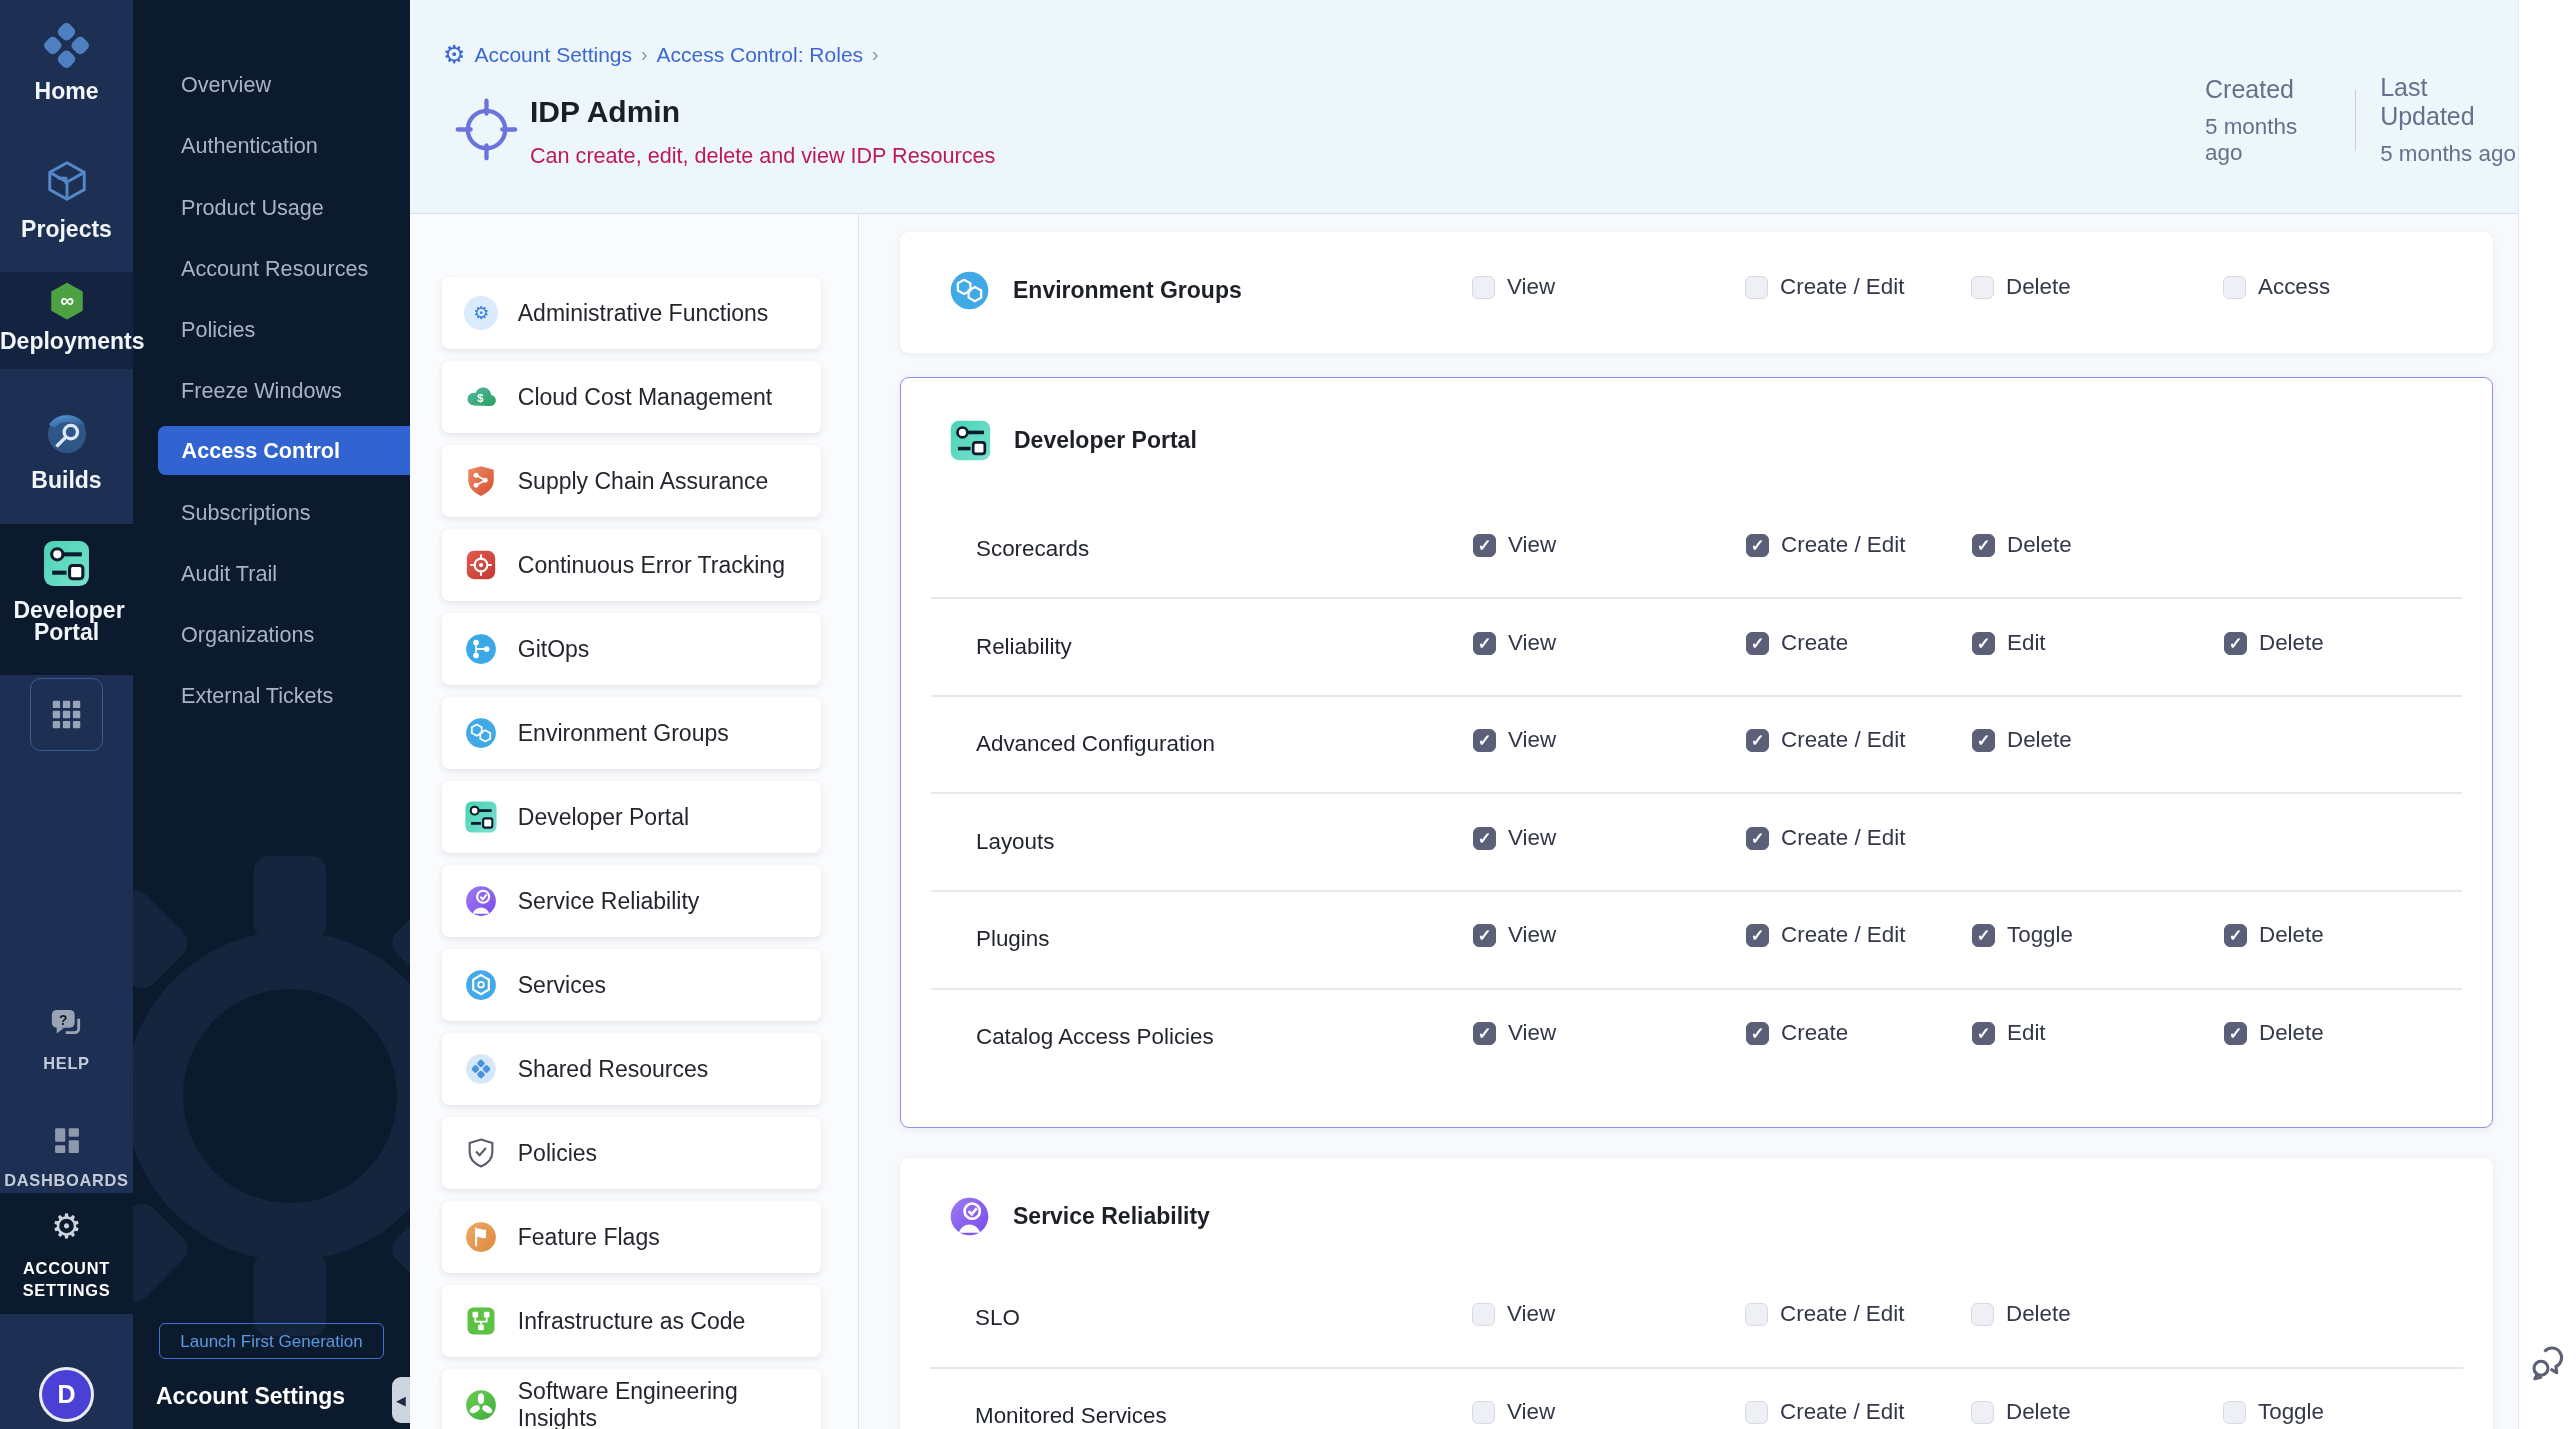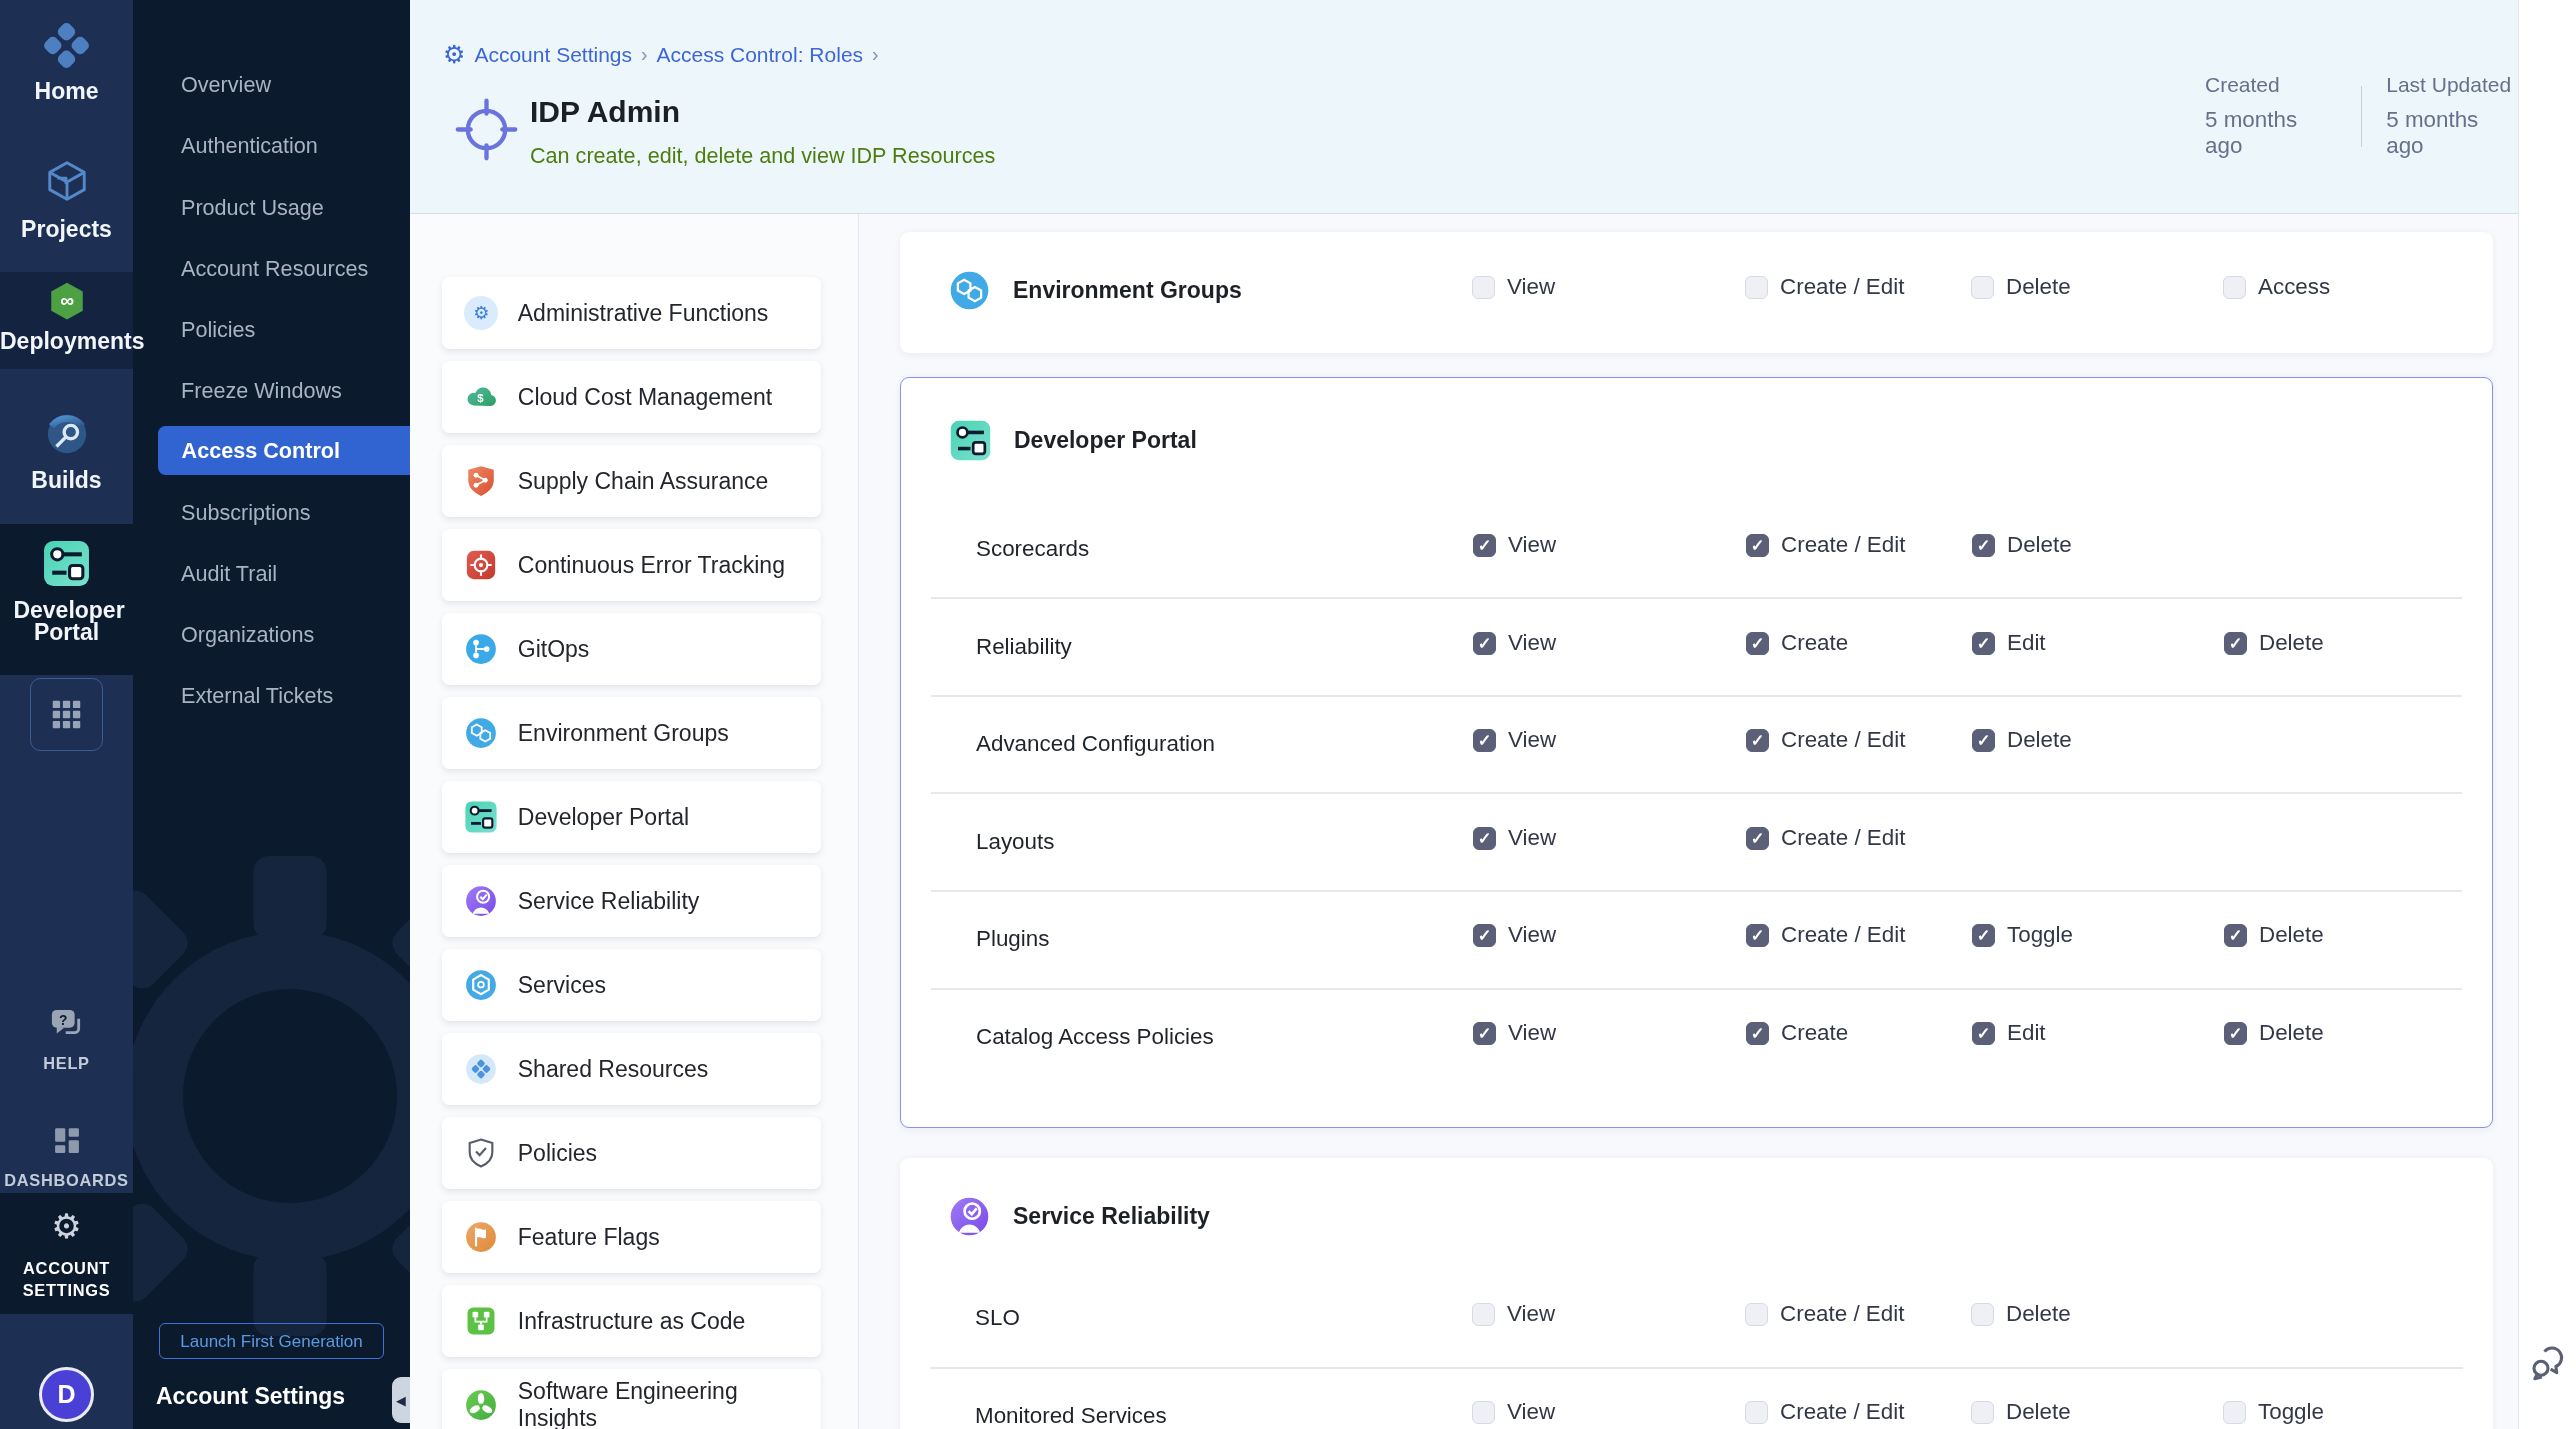--- a/index.html
+++ b/index.html
@@ -30,24 +30,24 @@
   .collapse-tab{position:absolute;right:0;top:1377px;width:18px;height:46px;background:#cdd5e0;border-radius:9px 0 0 9px;display:flex;align-items:center;justify-content:center;color:#1c2b44;font-size:12.7px;cursor:pointer;}
 
   
   .page-header{position:absolute;left:409px;top:0;width:2109px;height:214px;background:#edf7fb;border-bottom:1.5px solid #d8dce4;z-index:10;}
   .breadcrumb{position:absolute;left:34px;top:42px;display:flex;align-items:center;gap:9px;font-size:21px;color:#3d66d4;}
   .breadcrumb .crumb{cursor:pointer;}
   .breadcrumb .sep{color:#8291ad;font-size:19.4px;}
   .bc-gear{font-size:25px;color:#3d66d4;line-height:25px;}
   .role-icon{position:absolute;left:43px;top:95px;}
   .role-title{position:absolute;left:121px;top:95px;font-size:30px;font-weight:600;color:#1c1f26;}
-  .role-desc{position:absolute;left:121px;top:143px;font-size:21.6px;color:#4d7c0f;}
+  .role-desc{position:absolute;left:121px;top:143px;font-size:21.6px;color:#be185d;}
   .meta{position:absolute;left:1796px;top:73px;display:flex;align-items:center;}
   .meta .col{display:flex;flex-direction:column;gap:10.4px;}
-  .meta .mlabel{font-size:21px;color:#66708a;}
+  .meta .mlabel{font-size:25px;color:#66708a;}
   .meta .mvalue{font-size:22.4px;color:#66708a;}
   .meta .vsep{width:1.5px;height:61px;background:#c9cdd8;margin:0 24px;}
 
   
   .content{position:absolute;left:409px;top:214px;width:2109px;height:1216px;background:#f7f9fc;}
   .module-col{position:absolute;left:0;top:0;width:450px;height:100%;background:#fafbfd;border-right:1.5px solid #e2e5ec;overflow:hidden;}
   .module-list{position:absolute;left:33px;top:63px;width:379px;display:flex;flex-direction:column;gap:12px;}
   .module-card{height:72px;background:#ffffff;border-radius:7.5px;box-shadow:0 2.2px 6px rgba(33,48,73,0.10);display:flex;align-items:center;padding-left:22.4px;gap:19.4px;font-size:23px;color:#23262d;cursor:pointer;flex:0 0 auto;}
   .micon{width:34px;height:34px;display:flex;align-items:center;justify-content:center;flex:0 0 auto;}
   .micon-circle{width:34px;height:34px;border-radius:50%;display:flex;align-items:center;justify-content:center;}

